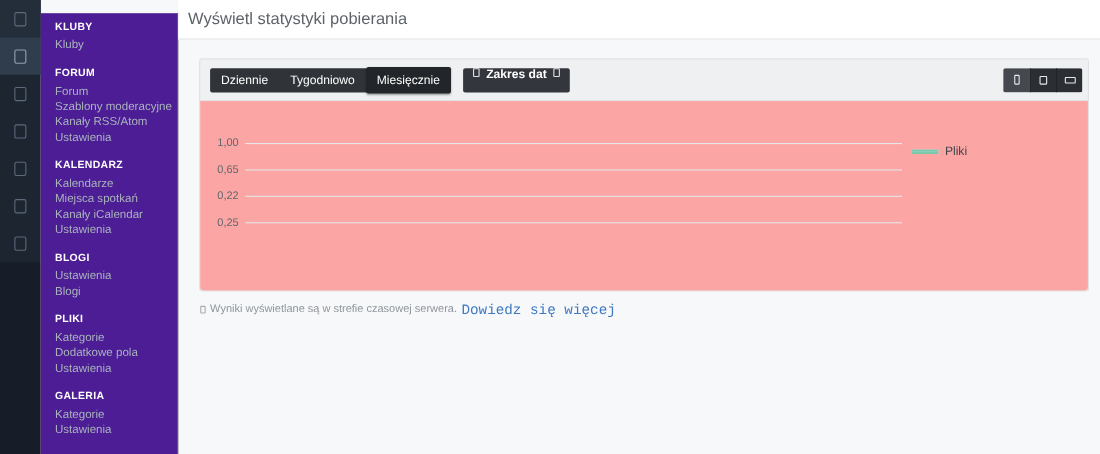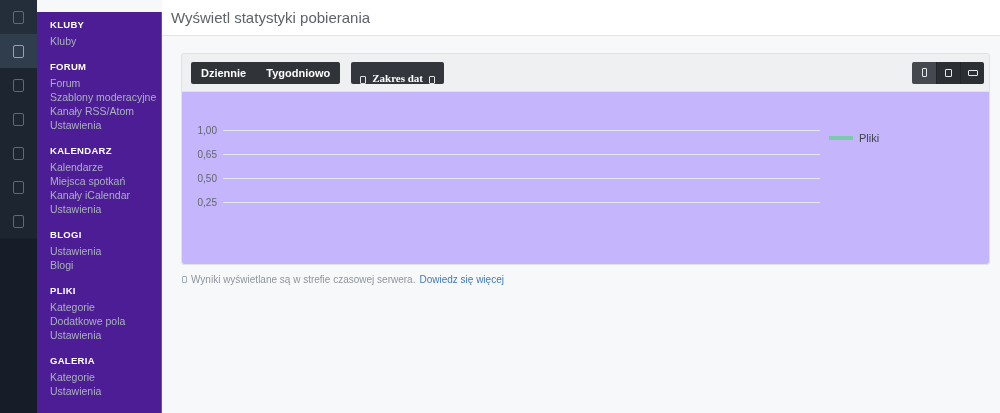--- a/index.html
+++ b/index.html
@@ -31,62 +31,62 @@
   .page-title { font-size:15px; font-weight:400; color:#5d6369; }
 
   .content { padding:17px 10px 0 19px; }
 
   
   .card { width:809px; background:#eef0f2; border:1px solid #e0e2e4; border-radius:3px; }
   .card-toolbar { height:37px; display:flex; align-items:center; padding:0 5px 0 9px; }
 
   .tabs { display:flex; height:22px; background:#303439; border-radius:2px; }
   .tab { min-width:55px; height:22px; padding:0 10px; border:0; background:transparent;
-         color:#ffffff; font-size:11px; font-weight:700; font-family:inherit; cursor:pointer;
+         color:#ffffff; font-size:11px; font-weight:400; font-family:inherit; cursor:pointer;
          border-radius:2px; }
   .tab.active { background:#222529; height:24px; margin:-1px 0; box-shadow:0 1px 2px rgba(0,0,0,.35); }
 
   .date-btn { margin-left:11px; height:22px; padding:0 9px; border:0; border-radius:2px;
               background:#33373d; color:#ffffff; font-size:11px; font-weight:700;
-              font-family:Liberation Serif, serif; display:flex; align-items:flex-end; gap:6px; cursor:pointer; }
+              font-family:Liberation Sans, sans-serif; display:flex; align-items:flex-start; gap:6px; cursor:pointer; }
   .ph-sq { display:inline-block; width:6px; height:8px; border:1px solid rgba(255,255,255,.85);
            border-radius:1px; }
 
   .spacer { flex:1; }
   .view-group { display:flex; height:22px; border-radius:2px; overflow:hidden; }
   .view-btn { width:24px; height:22px; border:0; padding:0; background:#2b2f34;
               display:flex; align-items:center; justify-content:center; cursor:pointer; }
   .view-btn + .view-btn { border-left:1px solid #212428; }
   .view-btn.active { background:#45494f; }
   .view-btn .glyph { display:block; border:1px solid #e8e9ea; border-radius:1px; }
   .view-btn.tall .glyph { width:5px; height:9px; }
   .view-btn.square .glyph { width:7px; height:8px; }
   .view-btn.wide .glyph { width:10px; height:6px; }
 
   
-  .chart { position:relative; height:173px; background:#c4b5fd; border-top:1px solid #e0e2e4;
+  .chart { position:relative; height:173px; background:#fca5a5; border-top:1px solid #e0e2e4;
            border-radius:0 0 3px 3px; }
   .gridrows { padding-top:15px; }
   .grid-row { position:relative; height:24px; margin:0 169px 0 41px; }
   .grid-row::after { content:""; position:absolute; left:0; right:0; bottom:0;
                      border-bottom:1px solid #e5e6e7; }
   .grid-row.axis::after { border-bottom:2px solid #6e7173; }
   .ytick { position:absolute; right:calc(100% + 6px); bottom:-5px; font-size:10px;
            color:#63676b; white-space:nowrap; }
 
   .legend { position:absolute; top:40px; left:647px; display:flex; align-items:center; gap:6px; }
   .swatch { width:24px; height:3px; background:#d4ecdf;
             border-top:2px solid #7cc9ae; border-bottom:2px solid #7cc9ae; }
   .legend-label { font-size:11px; color:#3f444a; }
 
   
   .footnote { margin:9px 0 0 1px; font-size:10px; color:#8f959c;
               display:flex; align-items:center; gap:4px; }
   .ph-sq.gray { border-color:#a6acb3; width:5px; height:7px; }
-  .learn-more { color:#3e79c2; text-decoration:none; font-size:10px; cursor:pointer; }
+  .learn-more { color:#3e79c2; text-decoration:none; font-size:13px; cursor:pointer;font-family:Liberation Mono, monospace; }
 </style>
 </head>
 <body>
 
 <div class="screen">
 
   <nav class="rail">
 
       <div class="rail-item first">
         <span class="rail-glyph"></span>
@@ -224,20 +224,23 @@
           <div class="tabs">
 
               <button class="tab">
                 <span>Dziennie</span>
               </button>
 
               <button class="tab">
                 <span>Tygodniowo</span>
               </button>
 
+              <button class="tab active">
+                <span>Miesięcznie</span>
+              </button>
 
           </div>
 
           <button class="date-btn">
             <span class="ph-sq"></span>
             <span>Zakres dat</span>
             <span class="ph-sq"></span>
           </button>
 
           <div class="spacer"></div>
@@ -264,21 +267,21 @@
 
               <div class="grid-row">
                 <span class="ytick">1,00</span>
               </div>
 
               <div class="grid-row">
                 <span class="ytick">0,65</span>
               </div>
 
               <div class="grid-row">
-                <span class="ytick">0,50</span>
+                <span class="ytick">0,22</span>
               </div>
 
               <div class="grid-row">
                 <span class="ytick">0,25</span>
               </div>
 
 
           </div>
 
           <div class="legend">

